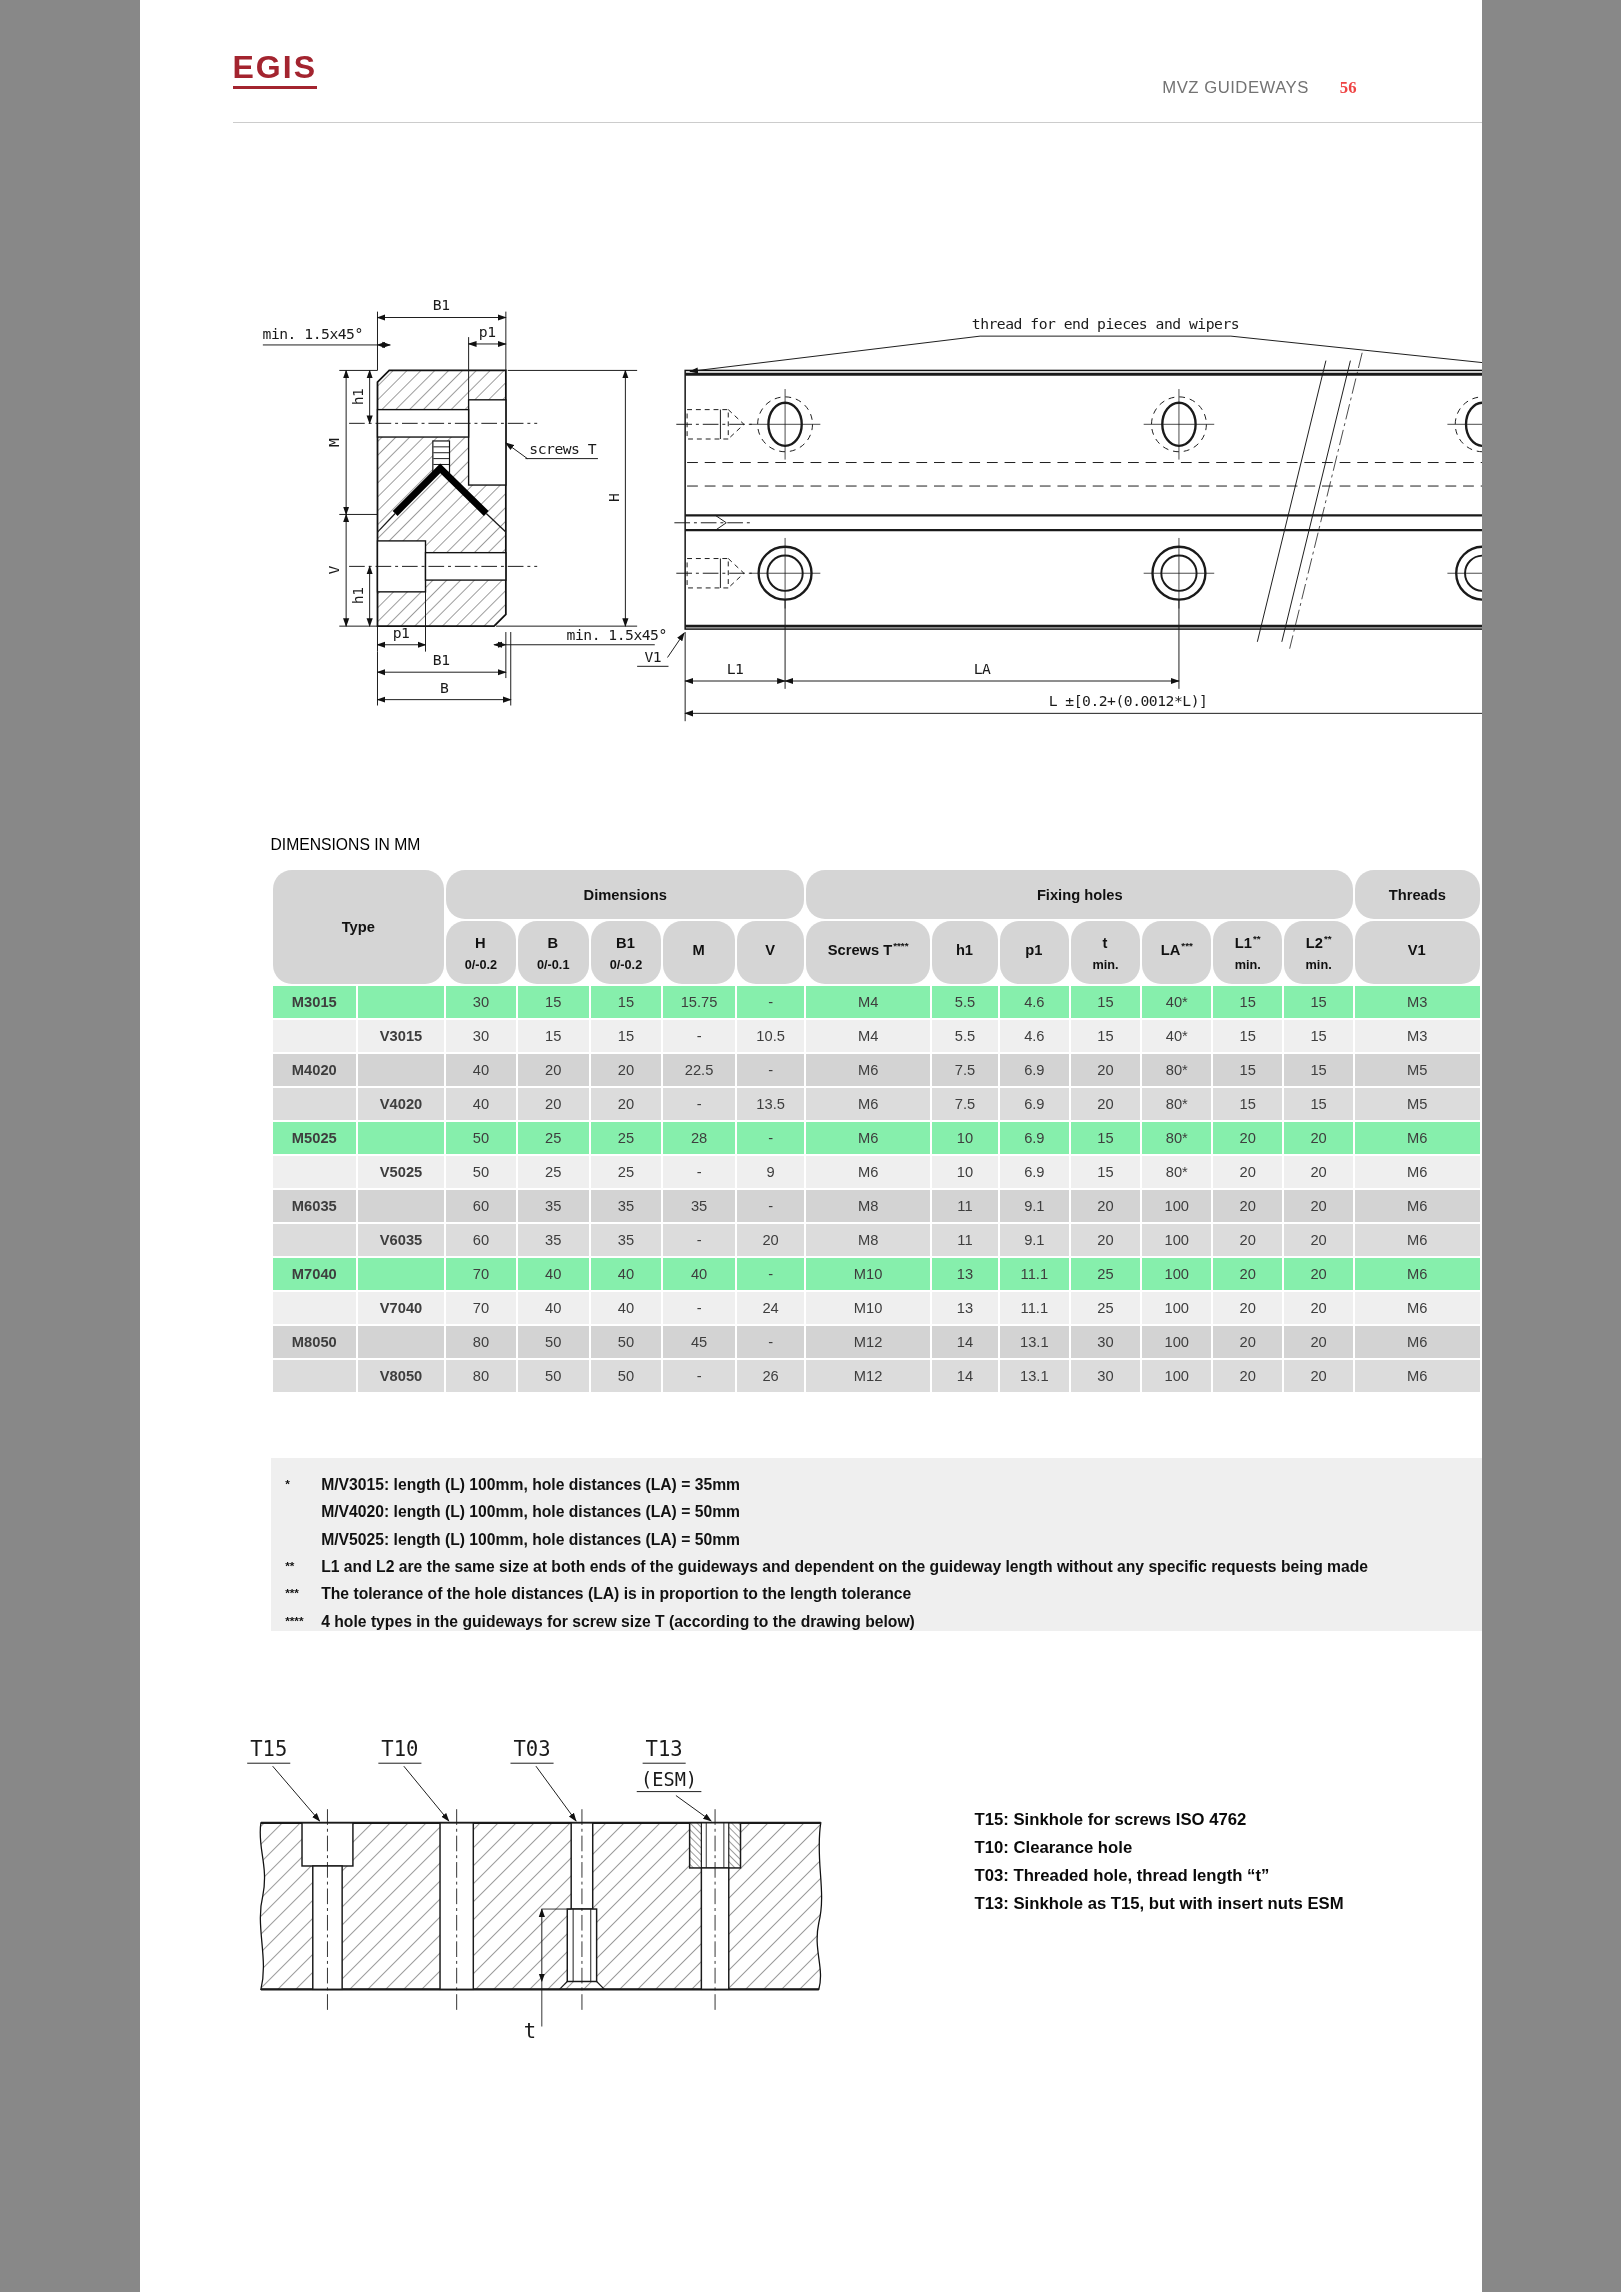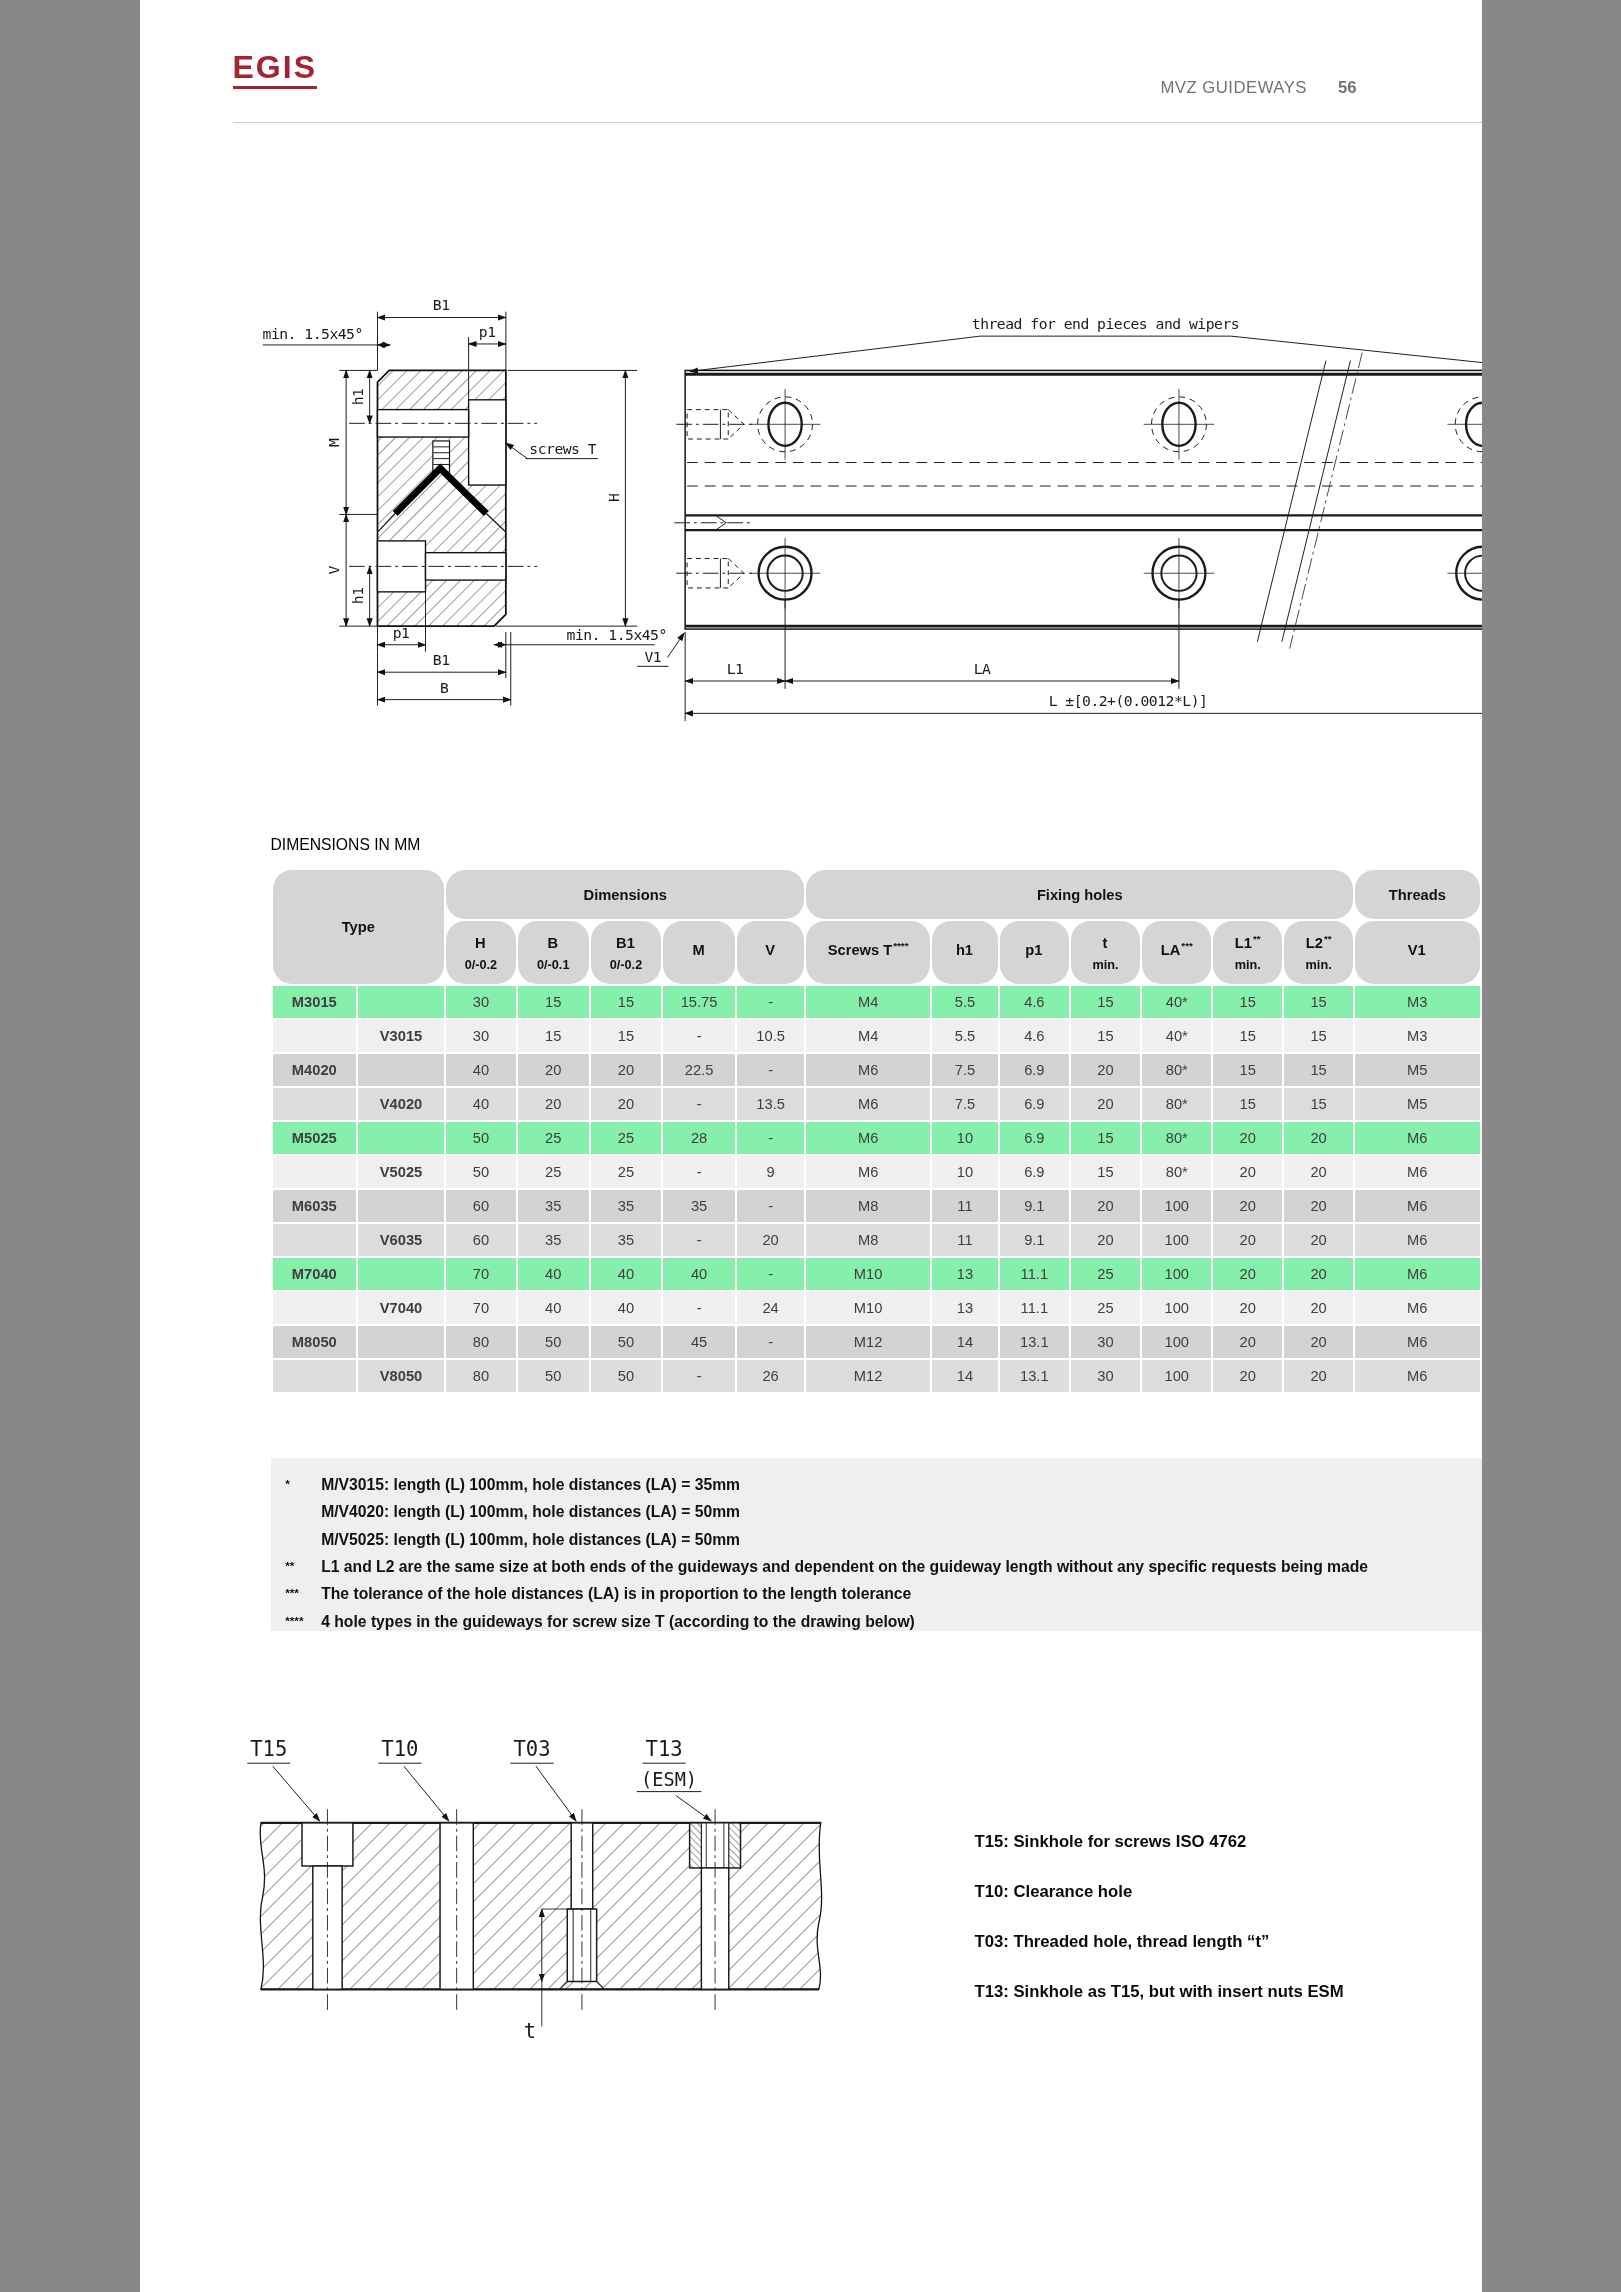--- a/index.html
+++ b/index.html
@@ -4,21 +4,21 @@
 <style>
   html,body{margin:0;padding:0;background:#888;}
   .page{position:relative;width:1342px;height:2293px;background:#ffffff;margin:0 auto;
         font-family:"Liberation Sans",sans-serif;overflow:hidden;}
   
   .logo{position:absolute;left:93px;top:51px;color:#a3242f;font-weight:900;font-size:32px;
         letter-spacing:2px;line-height:1;padding-bottom:2.9px;border-bottom:3.9px solid #a3242f;
         font-family:"Liberation Sans",sans-serif;}
   .header-right{position:absolute;top:78px;right:125px;display:flex;align-items:baseline;gap:31px;}
   .section-title{font-size:16.7px;color:#737373;letter-spacing:0.5px;}
-  .page-num{font-size:16.7px;color:#737373;font-weight:bold;}
+  .page-num{font-size:16.7px;color:#ef4444;font-weight:bold;font-family:Liberation Serif, serif;}
   .rule{position:absolute;left:93px;top:122px;width:1435px;height:1px;background:#cccccc;}
   
   .drawing{position:absolute;}
   .cad{font-family:"DejaVu Sans Mono",monospace;font-size:15px;fill:#1a1a1a;letter-spacing:-0.5px;}
   .cad-big{font-family:"DejaVu Sans Mono",monospace;font-size:21px;fill:#1a1a1a;}
   
   .dimtitle{position:absolute;left:131px;top:836px;font-size:15.7px;font-weight:normal;color:#000;text-align:center;}
   table.spec{position:absolute;left:131px;top:868px;border-collapse:separate;border-spacing:2.9px;
              background:#fff;table-layout:fixed;}
   table.spec th,table.spec td{padding:0;text-align:center;vertical-align:middle;}
@@ -35,21 +35,21 @@
   tr.r-d1 td{background:#d3d3d3;}
   tr.r-d2 td{background:#dcdcdc;}
   
   .notes{position:absolute;left:131px;top:1458px;width:1359px;height:173px;background:#efefef;
          color:#111;font-weight:bold;font-size:15.7px;box-sizing:border-box;padding-top:12.7px;}
   .note-row{display:flex;align-items:flex-start;}
   .note-marker{flex:none;width:36px;padding-left:14.7px;font-size:11.8px;line-height:27.4px;}
   .note-text div{line-height:27.4px;}
   
   .legend{position:absolute;left:835px;top:1806px;font-size:16.7px;font-weight:bold;color:#0a0a0a;}
-  .legend div{line-height:28px;margin-top:22px;}
+  .legend div{line-height:28px;}
 </style>
 </head>
 <body>
 
 <div class="page">
 
   <div class="logo">EGIS</div>
   <div class="header-right">
     <span class="section-title">MVZ GUIDEWAYS</span>
     <span class="page-num">56</span>

